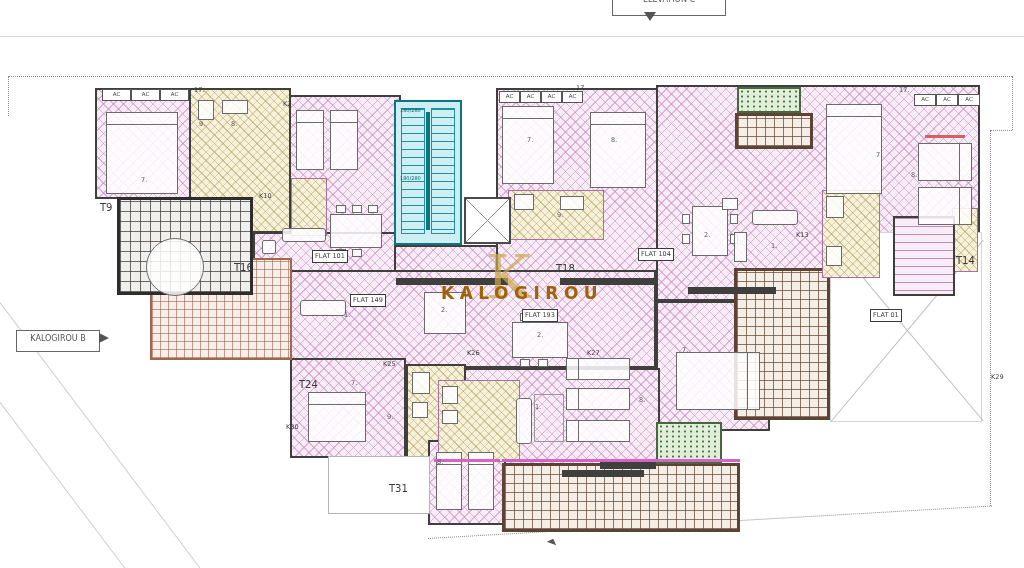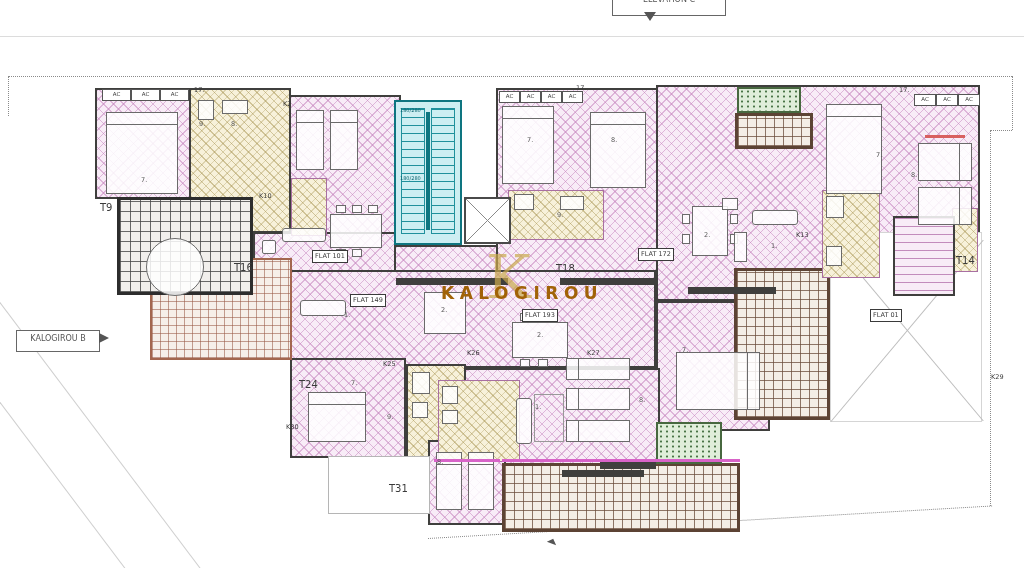--- a/index.html
+++ b/index.html
@@ -232,21 +232,21 @@
 
   <div class="callout" style="left:612px;top:-9px;width:112px;height:20px;">ELEVATION C</div>
   <div class="tri-down" style="left:644px;top:12px;"></div>
   <div class="callout" style="left:16px;top:330px;width:82px;height:17px;">KALOGIROU B</div>
   <div class="tri-right" style="left:99px;top:333px;"></div>
 
   <div id="labels">
       <span class="lbl flat" style="left: 312px; top: 250px;">FLAT 101</span>
       <span class="lbl flat" style="left: 350px; top: 294px;">FLAT 149</span>
       <span class="lbl flat" style="left: 522px; top: 309px;">FLAT 193</span>
-      <span class="lbl flat" style="left: 638px; top: 248px;">FLAT 172</span>
+      <span class="lbl flat" style="left: 638px; top: 248px;">FLAT 104</span>
       <span class="lbl flat" style="left: 870px; top: 309px;">FLAT 01</span>
       <span class="lbl tag" style="left: 100px; top: 202px;">T9</span>
       <span class="lbl tag" style="left: 234px; top: 262px;">T16</span>
       <span class="lbl tag" style="left: 556px; top: 263px;">T18</span>
       <span class="lbl tag" style="left: 299px; top: 379px;">T24</span>
       <span class="lbl tag" style="left: 389px; top: 483px;">T31</span>
       <span class="lbl tag" style="left: 956px; top: 255px;">T14</span>
       <span class="lbl tiny" style="left: 283px; top: 101px;">K2</span>
       <span class="lbl tiny" style="left: 259px; top: 193px;">K10</span>
       <span class="lbl tiny" style="left: 796px; top: 232px;">K13</span>

